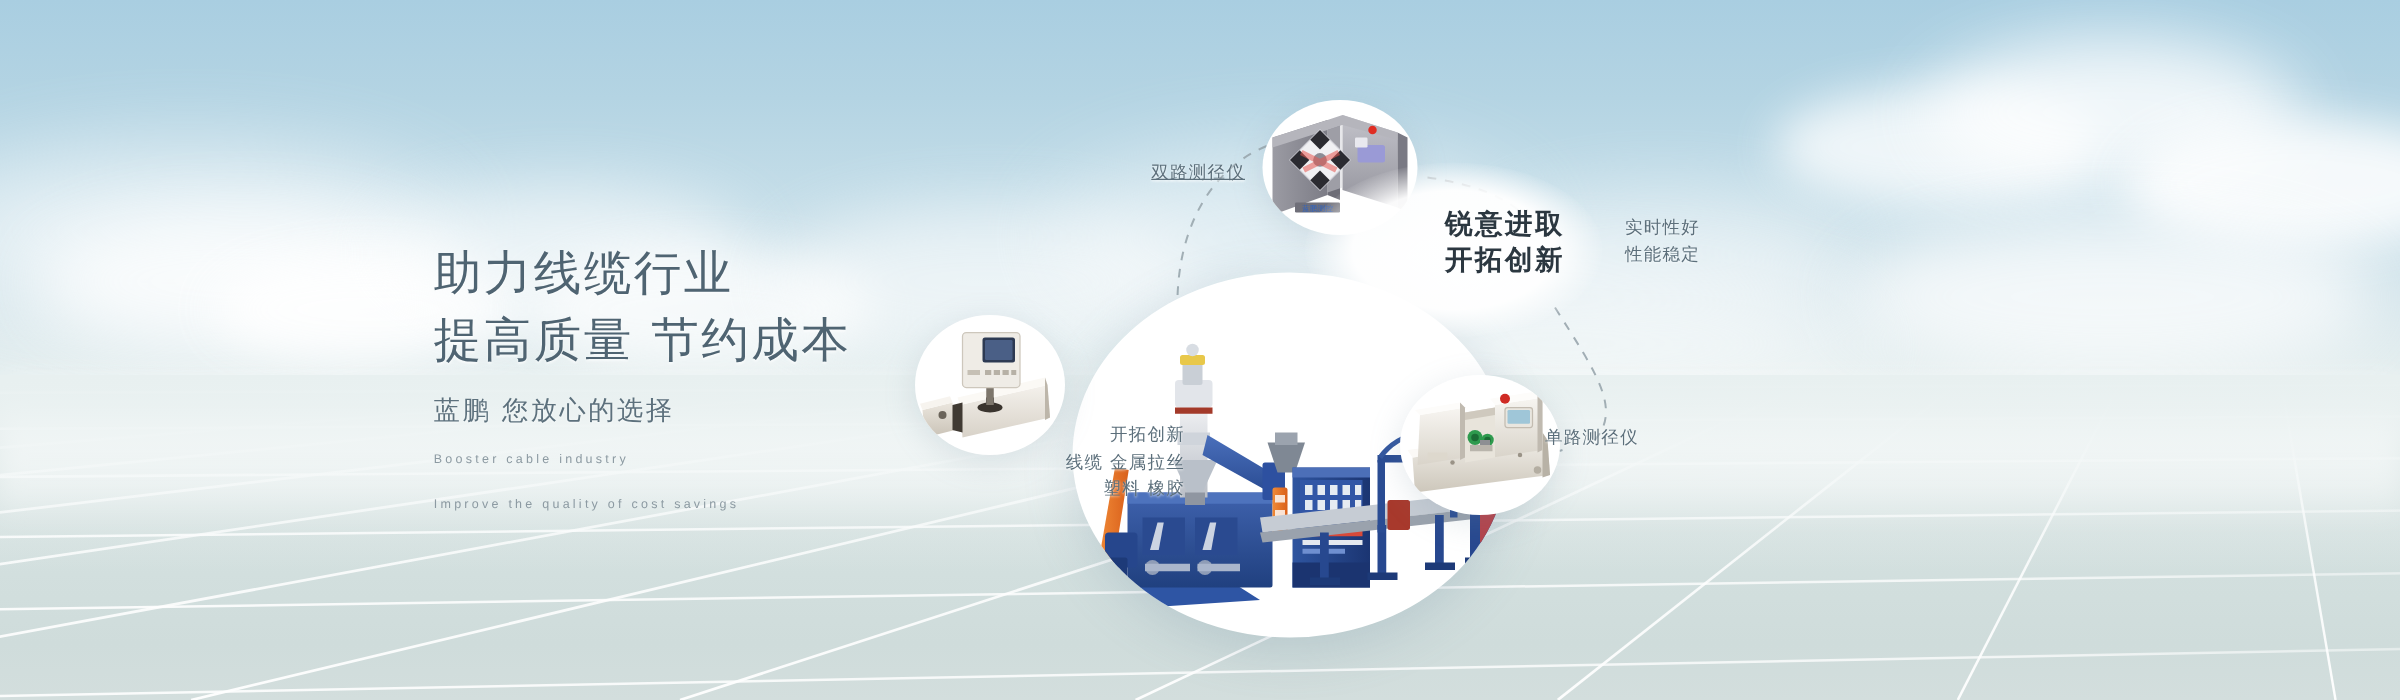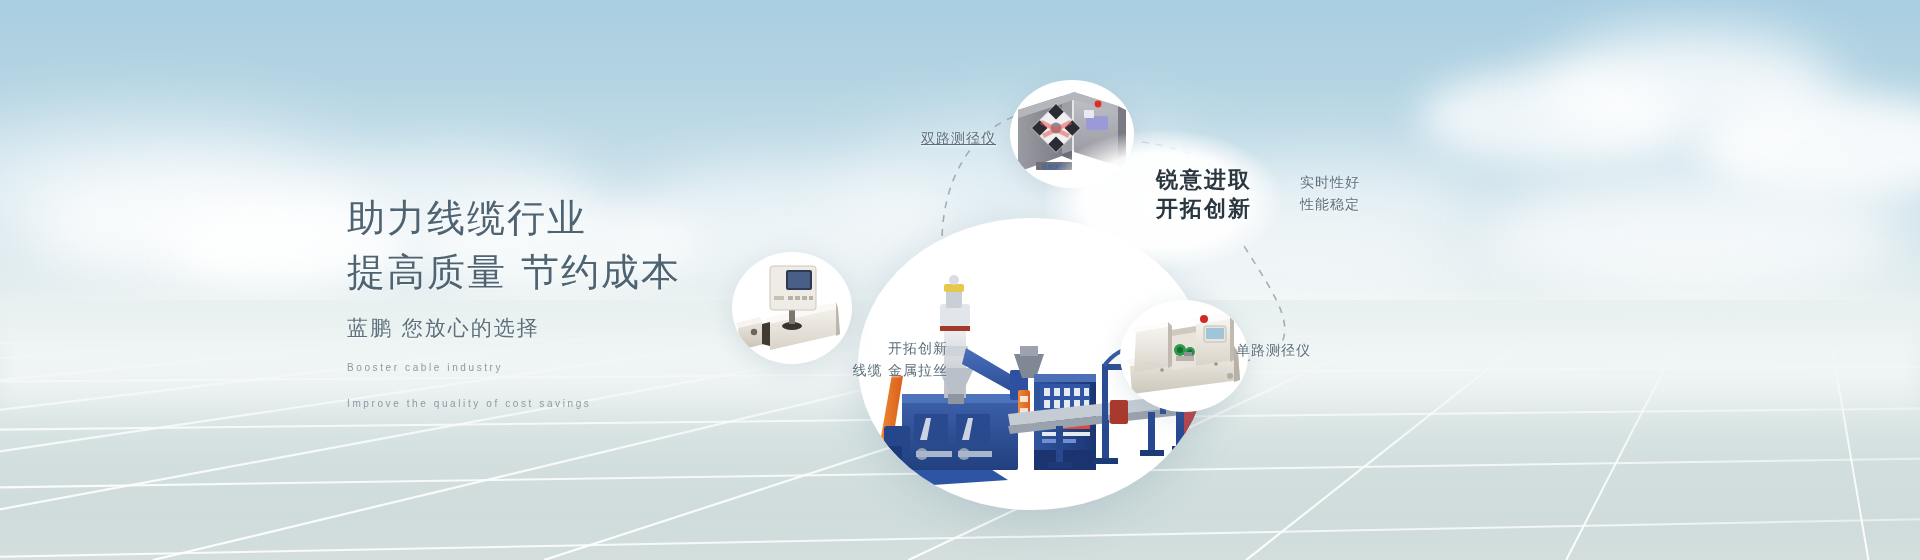--- a/index.html
+++ b/index.html
@@ -455,19 +455,20 @@
     <div class="lbl r" style="left:-84px; top:128px; width:200px;text-decoration:underline;">双路测径仪</div>
 
     <div class="lbl" style="left:420px; top:172px;text-align:right;">
       <div>实时性好</div>
       <div>性能稳定</div>
     </div>
 
     <div class="lbl r" style="left:-132px; top:338px; width:200px;">
       <div>开拓创新</div>
       <div>线缆 金属拉丝</div>
+      <div>塑料 橡胶</div>
     </div>
 
     <div class="lbl" style="left:356px; top:340px;">单路测径仪</div>
 
   </div>
 
 </div>
 
 </body></html>

